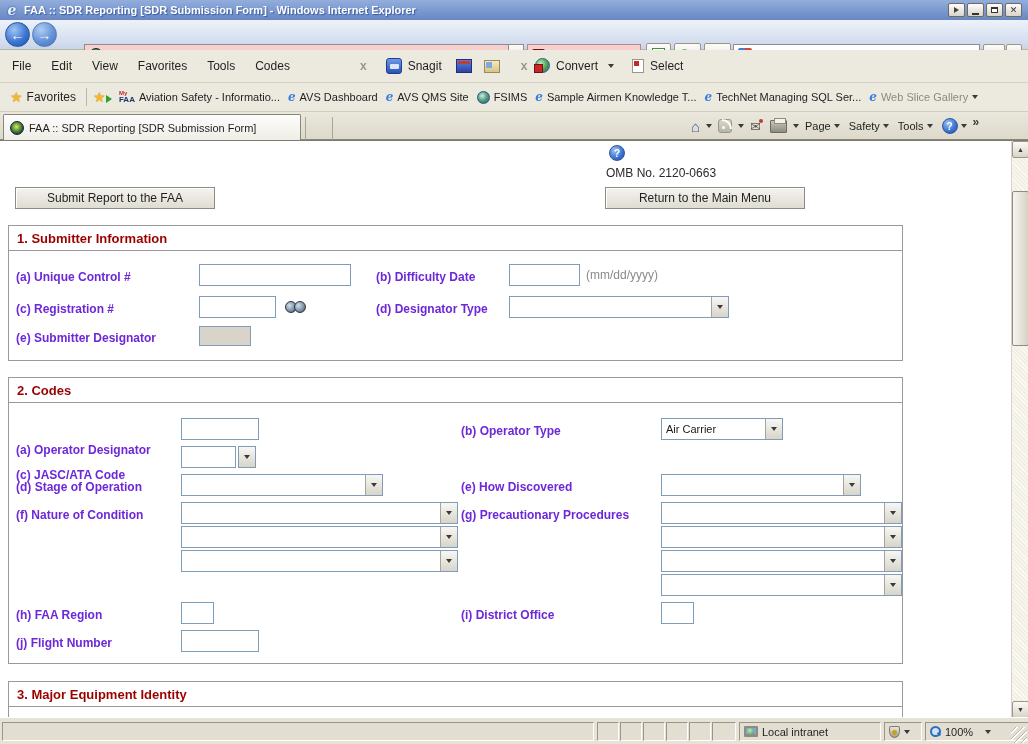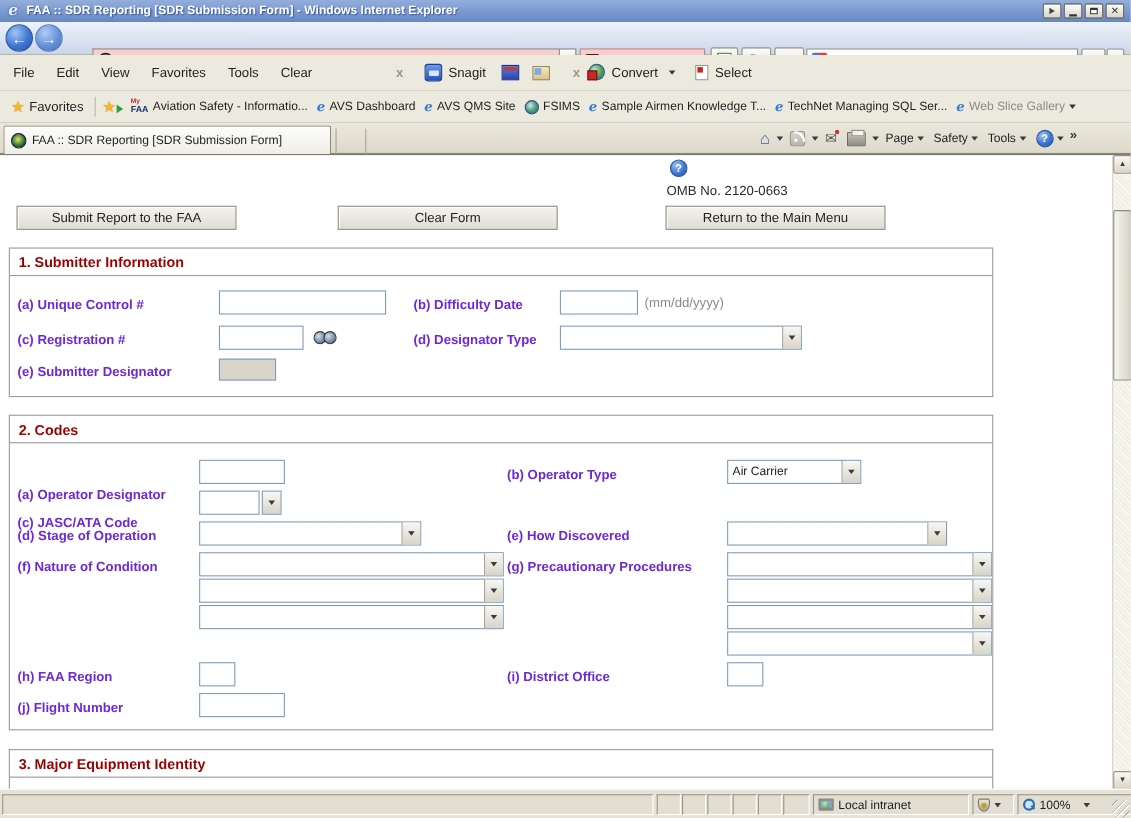--- a/index.html
+++ b/index.html
@@ -213,21 +213,21 @@
         <span class="caret"></span>
       </span>
   </div>
 
   <div id="menurow">
     <span class="menu-item">File</span>
     <span class="menu-item">Edit</span>
     <span class="menu-item">View</span>
     <span class="menu-item">Favorites</span>
     <span class="menu-item">Tools</span>
-    <span class="menu-item">Clear</span>
+    <span class="menu-item">Codes</span>
     <div class="mrow-grp abs" style="left:355px;top:8px;">
       <span class="tb-x">x</span>
       <span class="snagit-ico" style="margin-left:8px;"></span>
       <span>Snagit</span>
       <span class="tbico-win" style="margin-left:8px;"></span>
       <span class="tbico-env" style="margin-left:6px;"></span>
       <span class="tb-x" style="margin-left:10px;">x</span>
     </div>
     <div class="mrow-grp abs" style="left:535px;top:8px;">
       <span class="pdf-globe"></span>
@@ -322,21 +322,20 @@
       <span class="overflow-gl">»</span>
     </div>
   </div>
 
   <div id="content">
 
     <span class="help-circ help-float">?</span>
     <div id="omb">OMB No.  2120-0663</div>
 
     <div class="formbtn" style="left:15px;top:46px;">Submit Report to the FAA</div>
-    <div class="formbtn" style="left:307px;top:46px;">Clear Form</div>
     <div class="formbtn" style="left:605px;top:46px;">Return to the Main Menu</div>
 
     <div class="sec" style="top:84px;height:136px;">
       <div class="sec-title">1. Submitter Information</div>
       <span class="lbl" style="left:7px;top:44px;">(a) Unique Control #</span>
       <span class="inp" style="left:190px;top:38px;width:152px;"></span>
       <span class="lbl" style="left:367px;top:44px;">(b) Difficulty Date</span>
       <span class="inp" style="left:500px;top:38px;width:71px;"></span>
       <span class="hint" style="left:577px;top:42px;">(mm/dd/yyyy)</span>
       <span class="lbl" style="left:7px;top:76px;">(c) Registration #</span>

